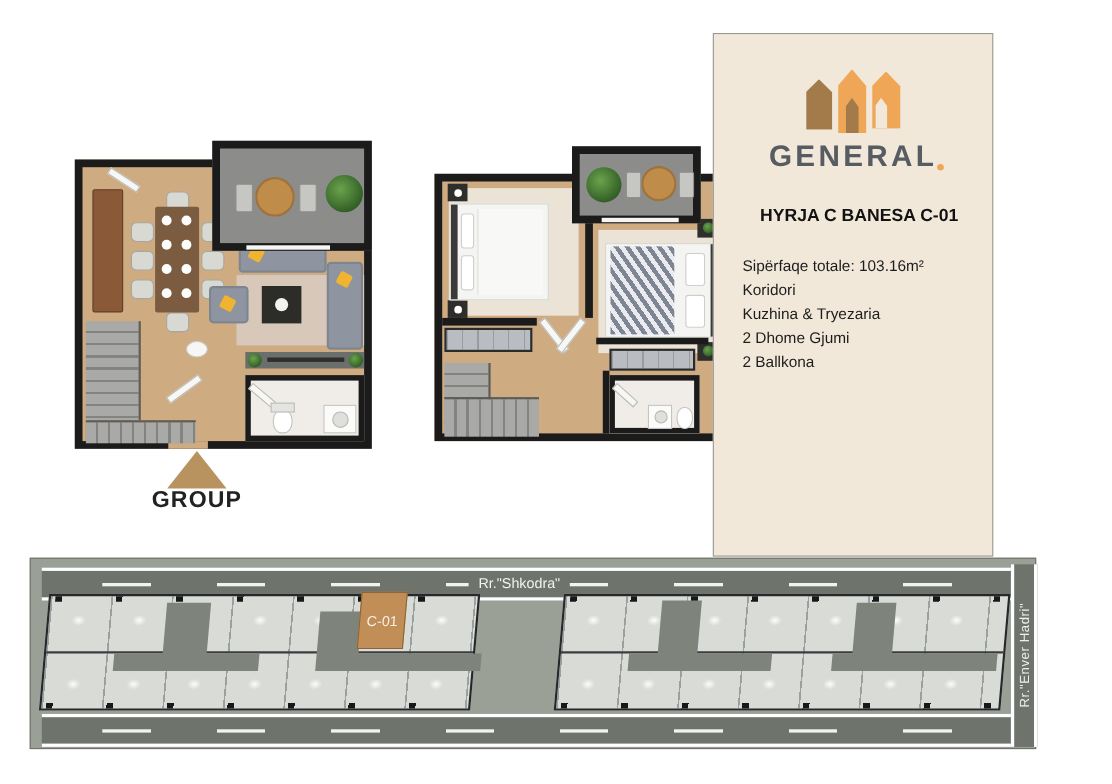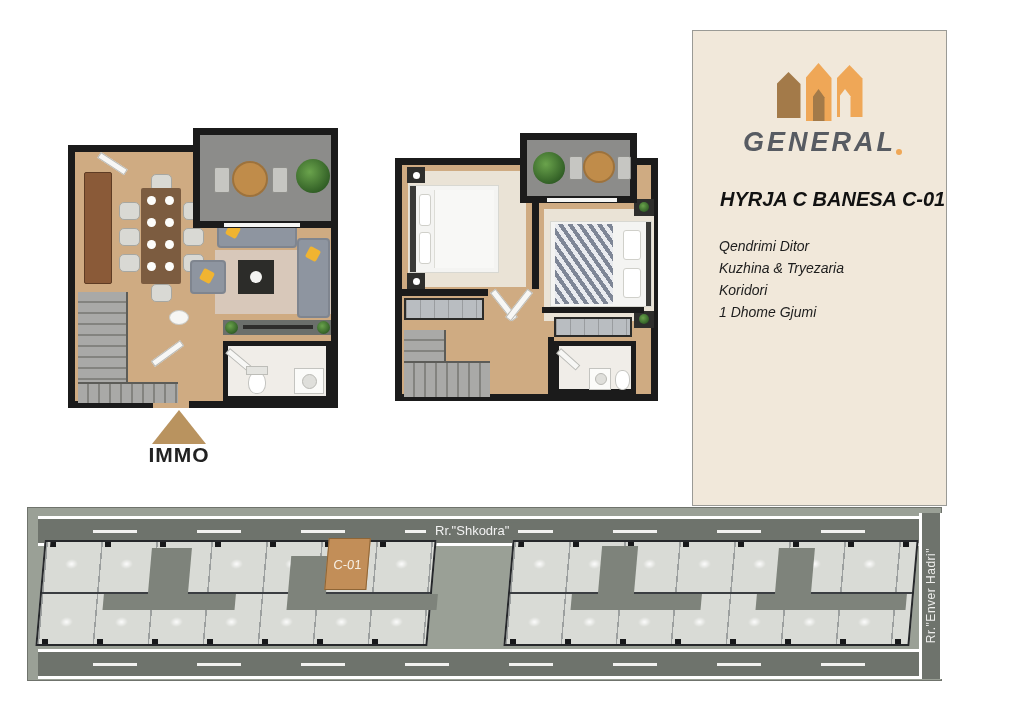--- a/index.html
+++ b/index.html
@@ -43,27 +43,27 @@
   .knob{position:absolute;width:7px;height:7px;border-radius:50%;background:#fff;left:50%;top:50%;margin:-3.5px 0 0 -3.5px;}
   .closet{position:absolute;background:#b9bdc1;border:2px solid #2b2b29;box-sizing:border-box;
           background-image:repeating-linear-gradient(90deg,rgba(60,60,60,.25) 0 1px,transparent 1px 14px);}
   .vase{position:absolute;background:#f6f6f4;border:1px solid #c9c9c4;border-radius:50%;}
 
   
   .tri{position:absolute;width:0;height:0;border-left:27px solid transparent;border-right:27px solid transparent;border-bottom:34px solid #b9935f;}
   .entrance-label{position:absolute;font-size:21px;font-weight:bold;color:#222;letter-spacing:1px;text-align:center;width:120px;}
 
   
-  .panel{position:absolute;left:692px;top:30px;width:255px;height:476px;background:#f1e8da;border:1px solid #9a9a95;box-sizing:border-box;font-style:italic;}
+  .panel{position:absolute;left:648px;top:30px;width:255px;height:476px;background:#f1e8da;border:1px solid #9a9a95;box-sizing:border-box;}
   .logo-marks{position:relative;width:86px;height:58px;margin:32px auto 0 auto;}
   .pent{position:absolute;clip-path:polygon(50% 0,100% 26%,100% 100%,0 100%,0 26%);}
   .brand-name{position:relative;text-align:center;font-size:27px;font-weight:bold;color:#575b62;letter-spacing:3px;margin-top:6px;}
   .brand-dot{position:absolute;width:6px;height:6px;border-radius:50%;background:#efa757;right:44px;bottom:3px;}
   .brand-sub{text-align:center;font-size:12px;color:#c3a372;letter-spacing:7px;margin-top:3px;}
-  .panel-title{margin:30px 0 0 27px;font-size:20px;font-weight:bold;color:#121212;}
+  .panel-title{margin:30px 0 0 42px;font-size:16px;font-weight:bold;color:#121212;}
   .panel-subtitle{margin:29px 0 0 27px;font-size:16px;font-weight:bold;color:#121212;}
   .panel-list{margin:24px 0 0 26px;padding:0;list-style:none;}
   .panel-list li{font-size:14px;color:#1d1d1d;line-height:22px;}
 
   
   .siteplan{position:absolute;left:27px;top:507px;width:915px;height:174px;background:#9aa096;border:1px solid #6f736c;box-sizing:border-box;}
   .road-h{position:absolute;left:10px;width:883px;height:30px;background:#6e736c;border-top:3px solid #fff;border-bottom:3px solid #fff;box-sizing:border-box;}
   .road-top{top:8px;}
   .road-bottom{top:141px;}
   .dashes{position:absolute;left:55px;right:30px;top:50%;height:3px;margin-top:-1.5px;
@@ -221,39 +221,40 @@
     <div class="balcony" style="left:125px;top:0;width:117px;height:70px;">
       <div class="plant" style="left:6px;top:12px;width:32px;height:32px;"></div>
       <div class="round-table" style="left:56px;top:11px;width:32px;height:32px;"></div>
       <div class="side-chair" style="left:42px;top:16px;width:12px;height:22px;"></div>
       <div class="side-chair" style="left:90px;top:16px;width:12px;height:22px;"></div>
       <div class="window-strip" style="left:20px;bottom:-6px;width:70px;height:4px;"></div>
     </div>
   </div>
 
   <div class="tri" style="left:152px;top:410px;"></div>
-  <div class="entrance-label" style="left:119px;top:443px;">IMMO</div>
+  <div class="entrance-label" style="left:119px;top:443px;">GROUP</div>
 
   <div class="panel">
     <div class="logo-marks">
       <div class="pent" style="left:0;top:9px;width:24px;height:46px;background:#a37a49;"></div>
       <div class="pent" style="left:29px;top:0;width:26px;height:58px;background:#efa757;">
         <div class="pent" style="left:7px;top:26px;width:12px;height:32px;background:#a37a49;position:absolute;"></div>
       </div>
       <div class="pent" style="left:60px;top:2px;width:26px;height:52px;background:#efa757;">
         <div class="pent" style="left:3px;top:24px;width:11px;height:28px;background:#f1e8da;position:absolute;"></div>
       </div>
     </div>
     <div class="brand-name"><span>GENERAL</span><span class="brand-dot"></span></div>
     <div class="panel-title">HYRJA C BANESA C-01</div>
     <ul class="panel-list">
-      <li>Qendrimi Ditor</li>
+      <li>Sipërfaqe totale: 103.16m²</li>
+      <li>Koridori</li>
       <li>Kuzhina &amp; Tryezaria</li>
-      <li>Koridori</li>
-      <li>1 Dhome Gjumi</li>
+      <li>2 Dhome Gjumi</li>
+      <li>2 Ballkona</li>
     </ul>
   </div>
 
   <div class="siteplan">
     <div class="road-h road-top">
       <div class="dashes"></div>
       <div class="street-top-label">Rr."Shkodra"</div>
     </div>
     <div class="road-h road-bottom">
       <div class="dashes"></div>

